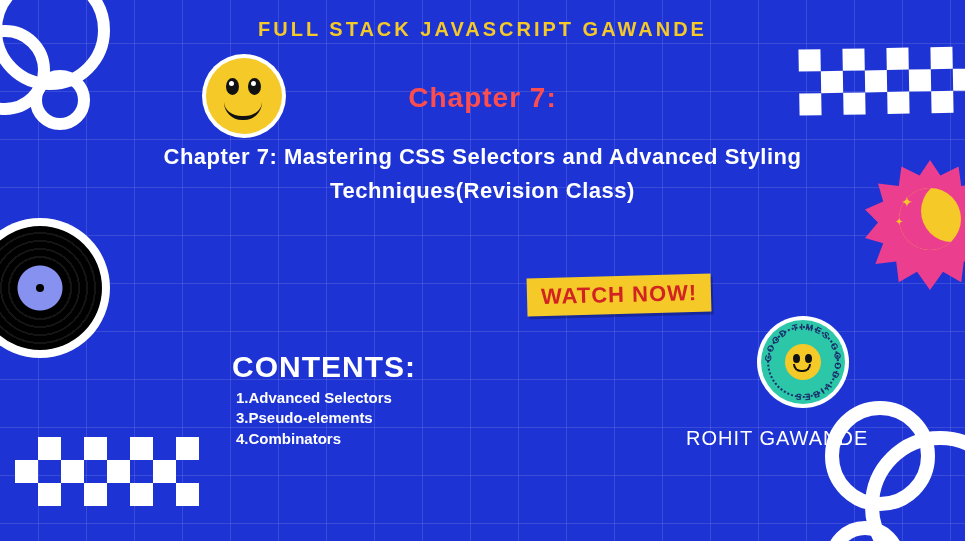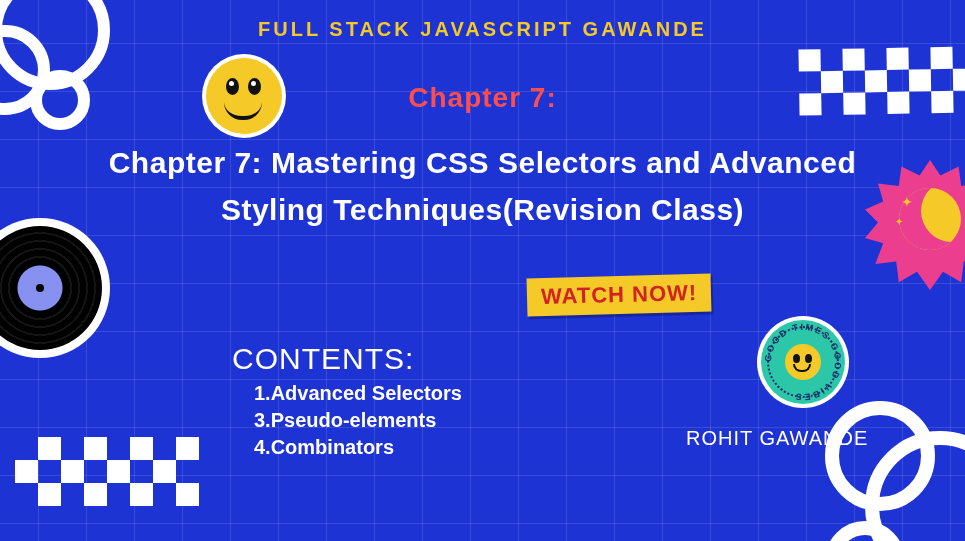--- a/index.html
+++ b/index.html
@@ -42,21 +42,21 @@
   }
   .main-title {
     position: absolute;
     top: 140px;
     left: 50%;
     transform: translateX(-50%);
     width: 820px;
     text-align: center;
     color: #fff;
     font-weight: 900;
-    font-size: 30px;
+    font-size: 22px;
     line-height: 1.55;
     letter-spacing: 0.5px;
   }
   .watch-btn {
     position: absolute;
     top: 276px;
     left: 527px;
     background: #f5c927;
     padding: 6px 14px;
     transform: rotate(-1.5deg);
@@ -68,30 +68,31 @@
     font-size: 22px;
     letter-spacing: 1px;
   }
   .contents-block {
     position: absolute;
     top: 342px;
     left: 232px;
     color: #fff;
   }
   .contents-heading {
-    font-weight: 400;
+    font-weight: 700;
     font-size: 30px;
     letter-spacing: 1px;
     margin-bottom: 4px;
+    margin-top: 8px;
   }
   .contents-item {
     font-weight: 800;
-    font-size: 20px;
+    font-size: 15px;
     line-height: 1.35;
-    padding-left: 22px;
+    padding-left: 4px;
   }
   .author {
     position: absolute;
     top: 427px;
     left: 686px;
     color: #fff;
     font-weight: 400;
     font-size: 20px;
     letter-spacing: 1px;
     text-align: center;

